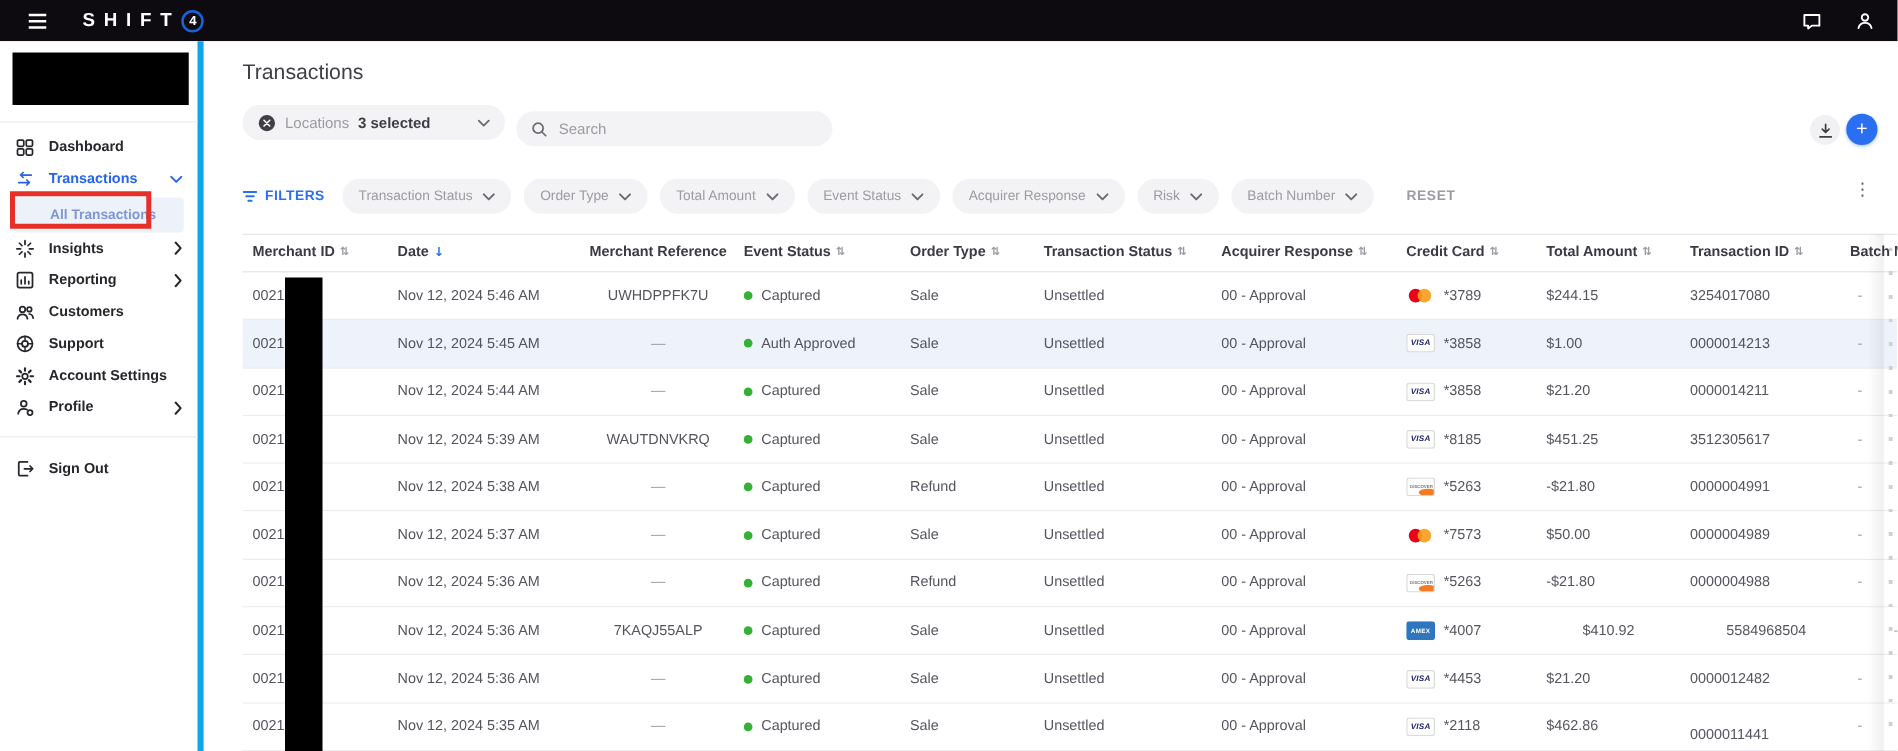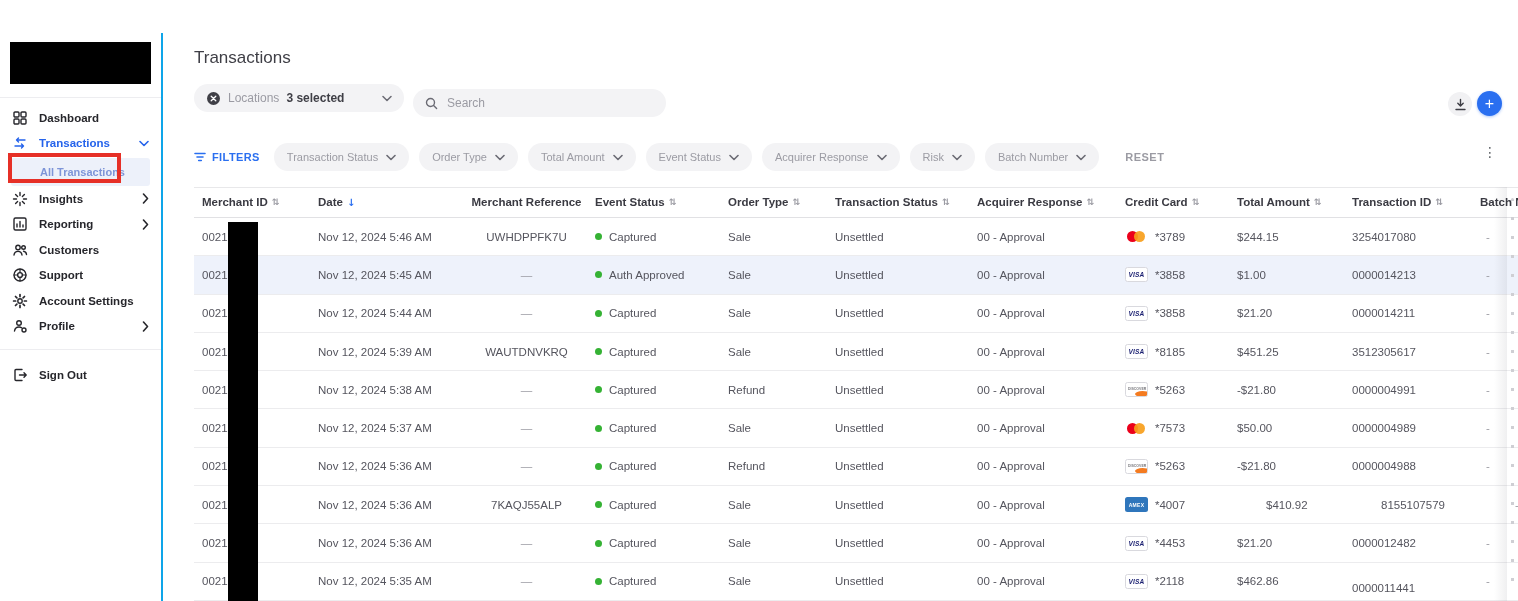--- a/index.html
+++ b/index.html
@@ -13,21 +13,21 @@
   .hamburger { margin-left:22px; color:#fff; cursor:pointer; display:flex; align-items:center; }
   .brand { display:flex; align-items:center; margin-left:28px; }
   .brand-word { color:#fff; font-size:15px; font-weight:700; letter-spacing:7px; }
   .brand-circle { width:18px; height:18px; border:2.5px solid #1565d8; border-radius:50%;
     color:#fff; font-size:10.5px; font-weight:700; display:flex; align-items:center; justify-content:center; margin-left:1px; }
   .topbar-right { margin-left:auto; display:flex; align-items:center; gap:26px; margin-right:18px; }
   .topbar-icon { color:#fff; display:flex; cursor:pointer; }
 
   
   #sidebar { position:absolute; left:0; top:33px; width:163px; bottom:0; background:#fff;
-    border-right:2px solid #0ea5e9; }
+    border-right:5px solid #0ea5e9; }
   #merchant-redaction { position:absolute; left:10px; top:9px; width:141px; height:42px; background:#000; }
   #sidebar-head-divider { position:absolute; left:0; top:64px; width:100%; border-top:1px solid #ededf0; }
   #sidebar-nav { position:absolute; left:0; top:72px; width:100%; }
   .nav-item { display:flex; align-items:center; height:25.5px; padding:0 12px; gap:11px;
     font-size:11.5px; font-weight:700; color:#26262b; cursor:pointer; }
   .nav-item .nav-icon { width:16px; height:16px; display:flex; align-items:center; justify-content:center;
     font-family:"DejaVu Sans", sans-serif; }
   .nav-item .nav-label { flex:1; }
   .nav-chevron { display:flex; align-items:center; color:#26262b; }
   .nav-item.active, .nav-item.active .nav-chevron { color:#2563eb; }
@@ -113,20 +113,44 @@
   #right-shadow { position:absolute; right:11px; top:154px; bottom:0; width:13px;
     background:linear-gradient(to left, rgba(60,60,70,.08), rgba(60,60,70,0)); pointer-events:none; }
   #v-scroll-dots { position:absolute; right:4px; top:165px; bottom:4px; width:3px;
     background:repeating-linear-gradient(to bottom, #cfcfd4 0 3px, transparent 3px 19px); border-radius:2px; }
 </style>
 </head>
 <body>
 
 <div id="stage">
 
+  <div id="topbar">
+    <span class="hamburger">
+      <svg width="16" height="14" viewBox="0 0 16 14">
+          <path d="M1 2h14M1 7h14M1 12h14" stroke="currentColor" stroke-width="2"></path>
+        </svg>
+    </span>
+    <span class="brand">
+      <span class="brand-word">SHIFT</span>
+      <span class="brand-circle">4</span>
+    </span>
+    <span class="topbar-right">
+      <span class="topbar-icon">
+        <svg width="17" height="16" viewBox="0 0 17 16" fill="none">
+            <path d="M2.5 3h12v8.5h-6l-3 2.3v-2.3h-3z" stroke="currentColor" stroke-width="1.5" stroke-linejoin="round"></path>
+          </svg>
+      </span>
+      <span class="topbar-icon">
+        <svg width="16" height="16" viewBox="0 0 16 16" fill="none">
+            <circle cx="8" cy="5" r="2.6" stroke="currentColor" stroke-width="1.5"></circle>
+            <path d="M2.8 13.5c.6-2.8 2.4-4.2 5.2-4.2s4.6 1.4 5.2 4.2" stroke="currentColor" stroke-width="1.5" stroke-linecap="round"></path>
+          </svg>
+      </span>
+    </span>
+  </div>
 
   <div id="sidebar">
     <div id="merchant-redaction"></div>
     <div id="sidebar-head-divider"></div>
     <nav id="sidebar-nav">
         <div class="nav-item">
           <span class="nav-icon">
             <svg width="16" height="16" viewBox="0 0 16 16" fill="none" stroke="currentColor" stroke-width="1.4" stroke-linecap="round" stroke-linejoin="round">
               <rect x="2" y="2" width="5" height="5" rx="1"></rect>
               <rect x="9" y="2" width="5" height="5" rx="1"></rect>
@@ -562,21 +586,21 @@
           <div class="tcell" style="width: 107px;">Sale</div>
           <div class="tcell" style="width: 142px;">Unsettled</div>
           <div class="tcell" style="width: 148px;">00 - Approval</div>
           <div class="tcell" style="width: 112px;">
             <span class="card-chip">
               <span class="cc-amex">AMEX</span>
             </span>
             <span>*4007</span>
           </div>
           <div class="tcell" style="width: 115px; margin-left: 29px;">$410.92</div>
-          <div class="tcell" style="width: 128px;">8155107579</div>
+          <div class="tcell" style="width: 128px;">5584968504</div>
           <div class="tcell dash" style="width: 80px; padding-left: 6px;">-</div>
         </div>
         <div class="trow">
           <div class="tcell" style="width: 116px;">00217</div>
           <div class="tcell" style="width: 140px;">Nov 12, 2024 5:36 AM</div>
           <div class="tcell center dash" style="width: 137px;">—</div>
           <div class="tcell" style="width: 133px;">
             <span class="status-dot" style="background: rgb(53, 178, 52);"></span>
             <span>Captured</span>
           </div>

